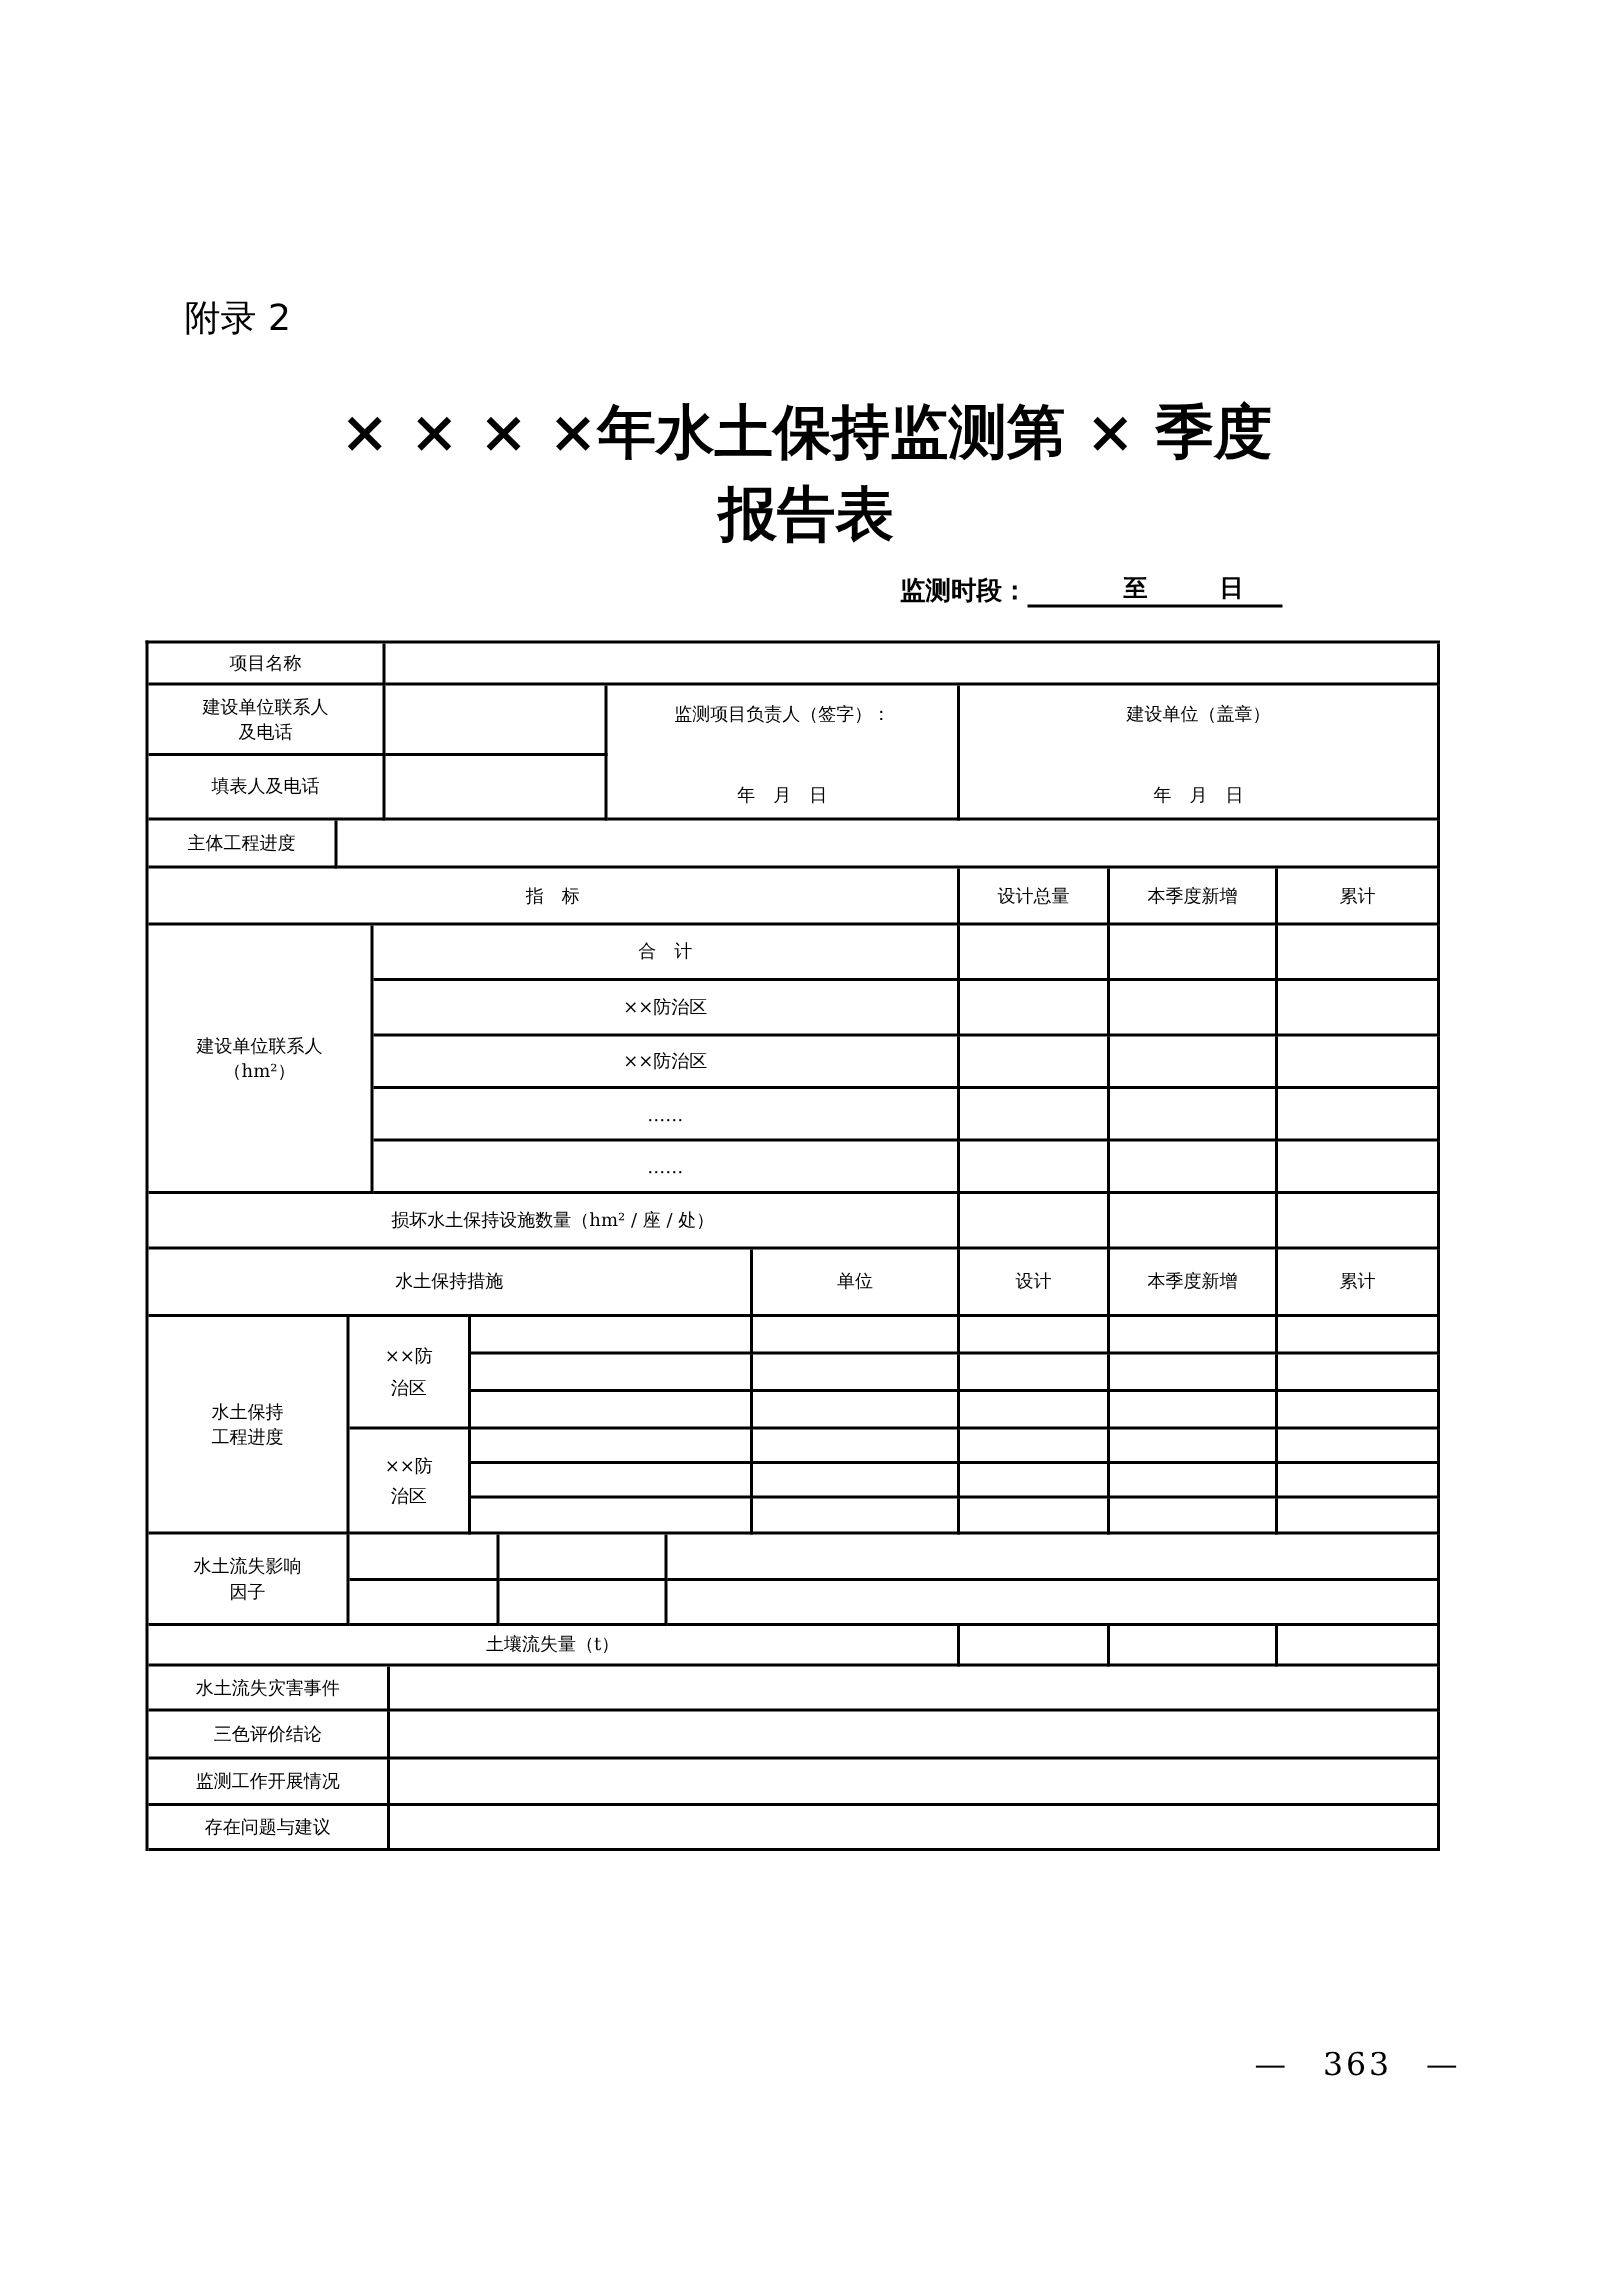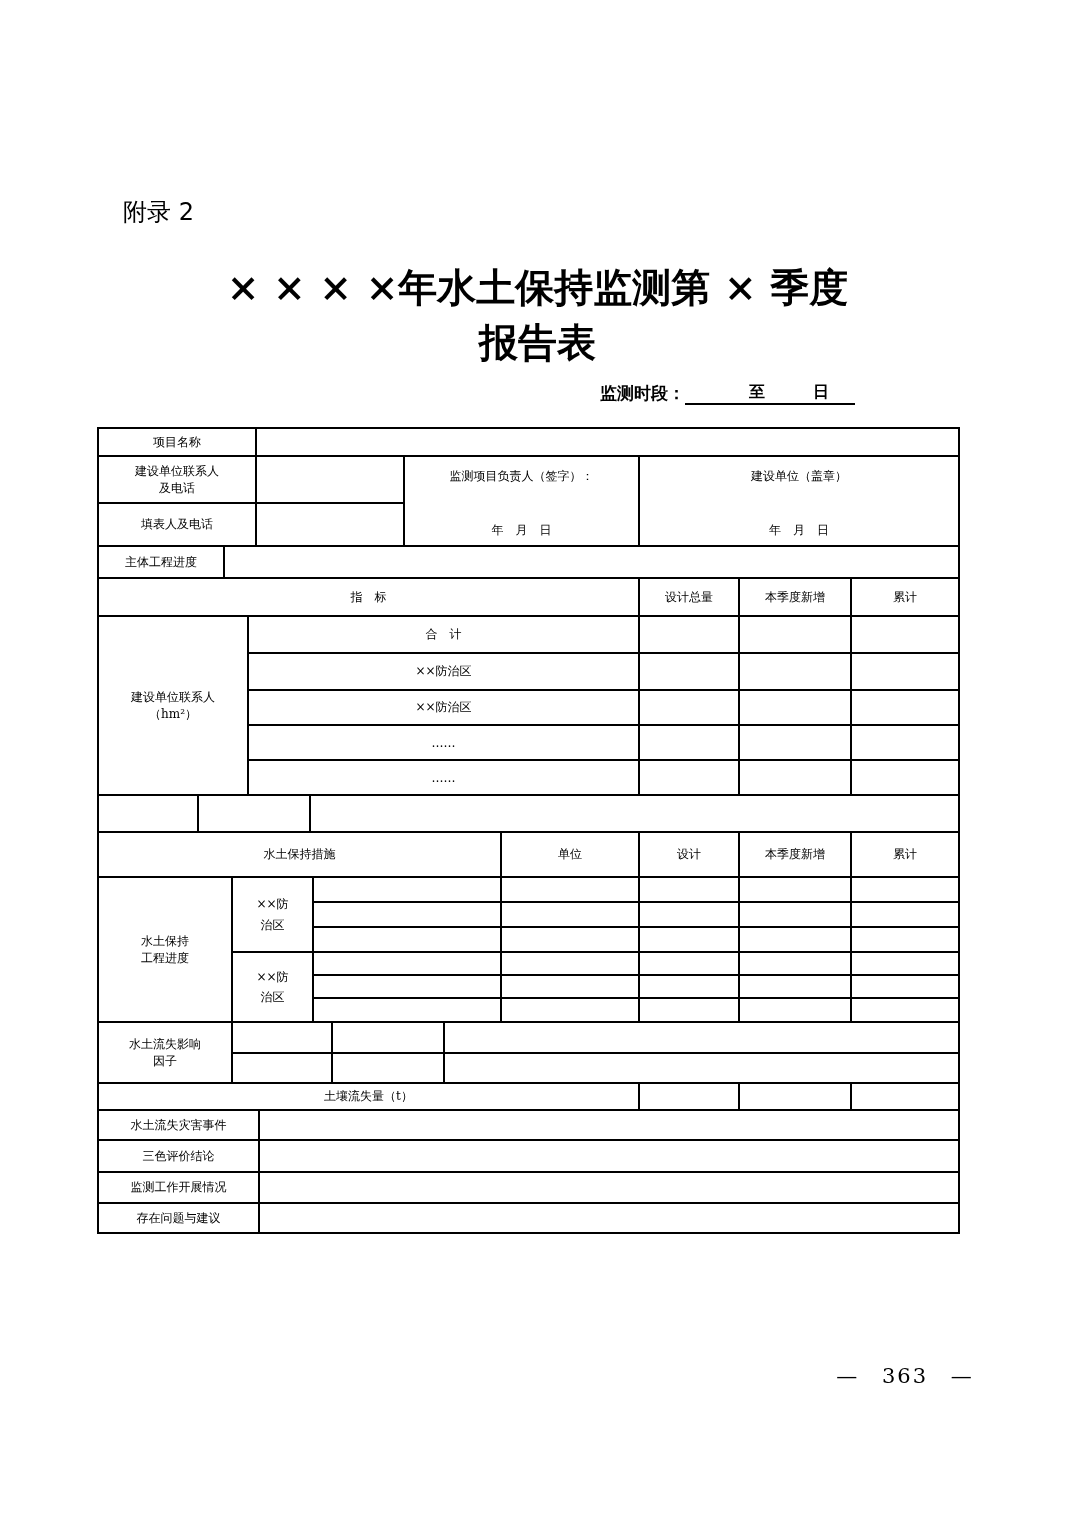--- a/index.html
+++ b/index.html
@@ -126,20 +126,21 @@
           <div class="c" style="width:391px">……</div>
           <div class="c" style="width:100px"></div>
           <div class="c" style="width:112px"></div>
           <div class="c fl"></div>
         </div>
       </div>
     </div>
 
 
     <div class="row" style="height:37px">
+      <div class="c" style="width:541px">损坏水土保持设施数量（hm² / 座 / 处）</div>
       <div class="c" style="width:100px"></div>
       <div class="c" style="width:112px"></div>
       <div class="c fl"></div>
     </div>
 
     <div class="row" style="height:45px">
       <div class="c" style="width:403px">水土保持措施</div>
       <div class="c" style="width:138px">单位</div>
       <div class="c" style="width:100px">设计</div>
       <div class="c" style="width:112px">本季度新增</div>

